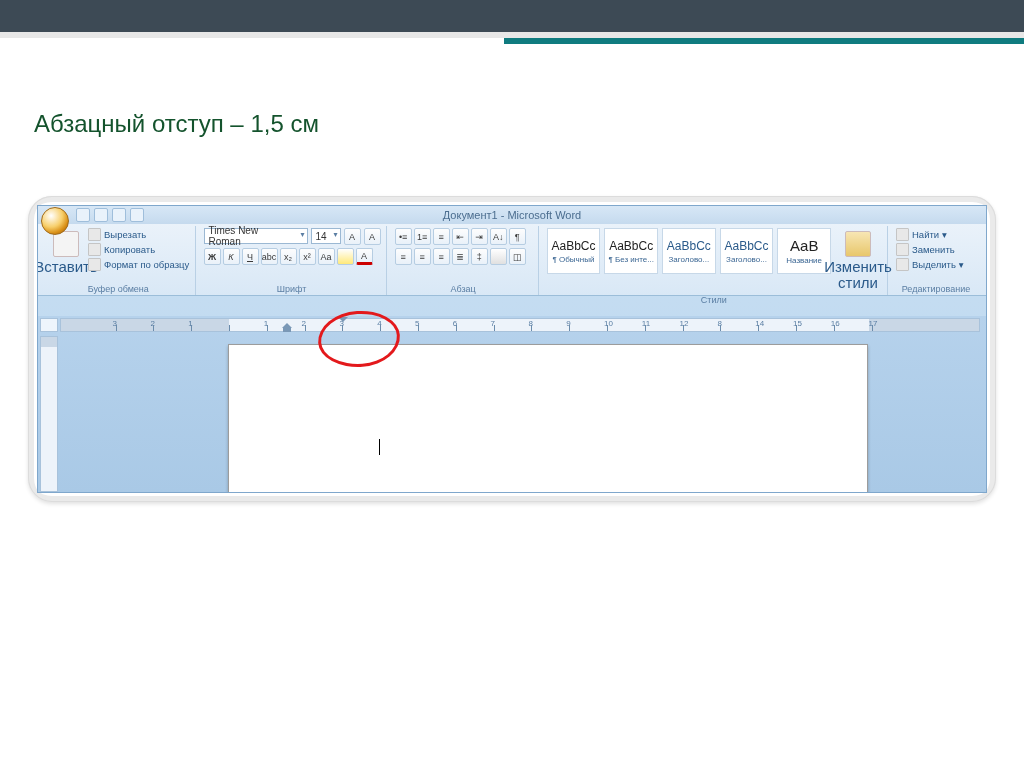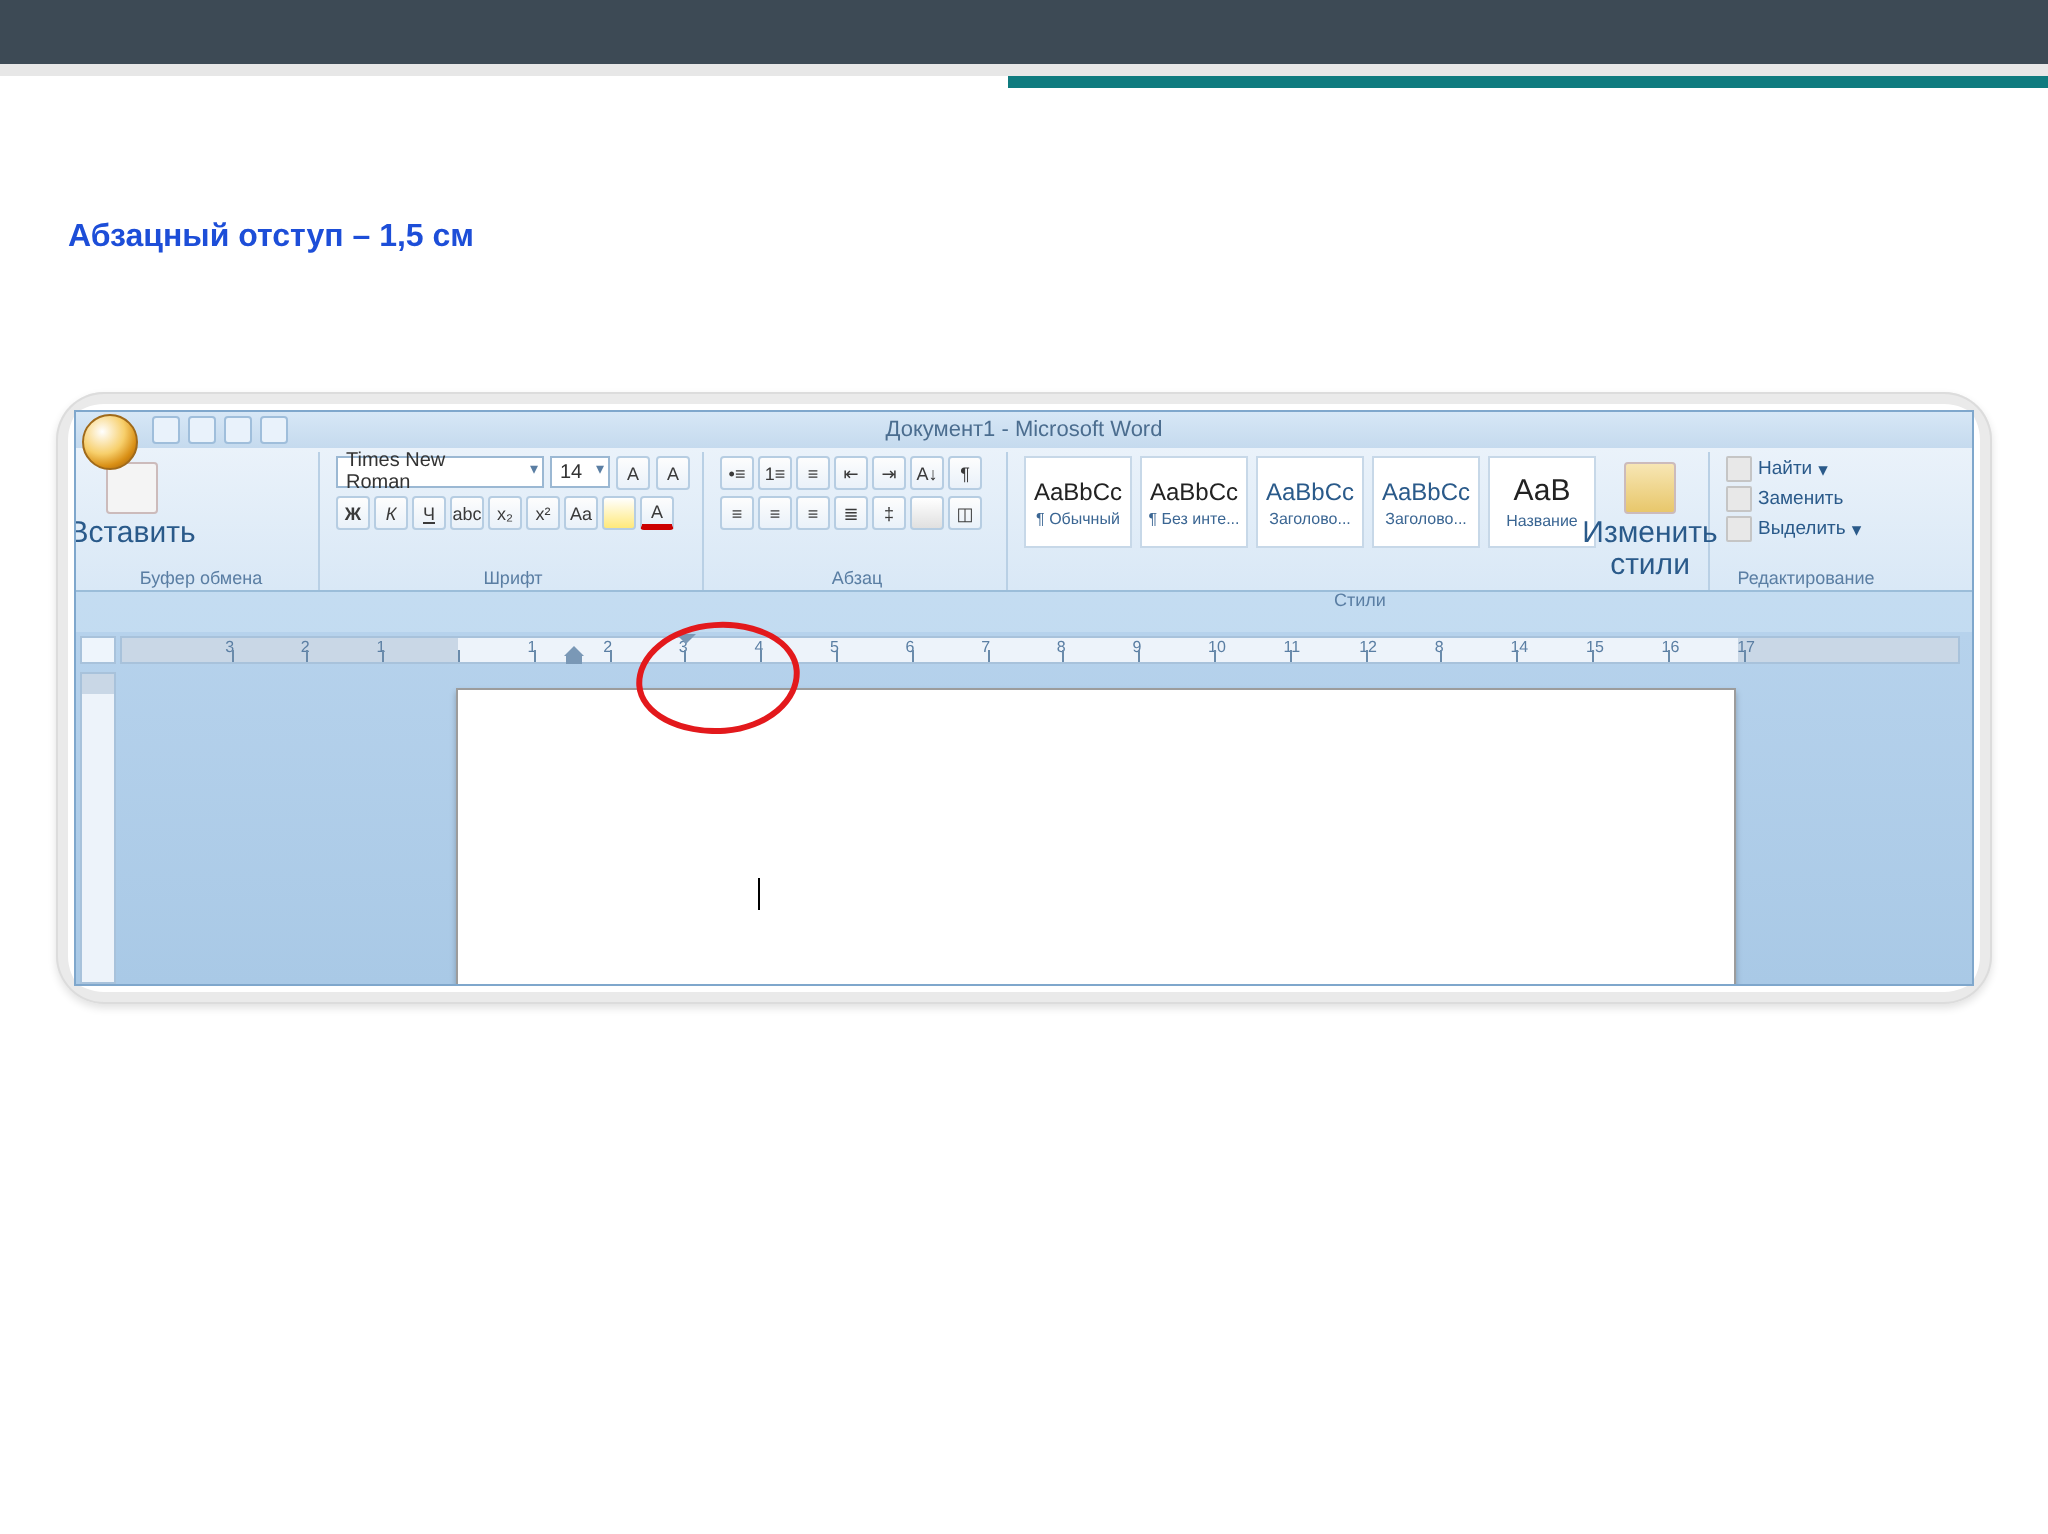--- a/index.html
+++ b/index.html
@@ -25,23 +25,23 @@
     position: absolute;
     right: 0; bottom: -12px;
     width: 520px; height: 6px;
     background: #0f7b7f;
   }
 
   
   .slide-title {
     position: absolute;
     top: 110px; left: 34px;
-    font-size: 16px;
-    font-weight: 700;
-    color: #1d4ed8;
+    font-size: 24px;
+    font-weight: 400;
+    color: #14532d;
     font-family: "Trebuchet MS", "Segoe UI", sans-serif;
   }
 
   
   .shot-card {
     position: absolute;
     top: 196px; left: 28px;
     width: 968px;
     height: 306px;
     border-radius: 24px;
@@ -312,20 +312,34 @@
     </div>
 
 
     <div class="ribbon">
 
       <div class="group" style="min-width:118px">
         <div class="group-body">
           <div class="bigbtn">
             <div class="ico"></div>
             <div class="lbl">Вставить</div>
+          </div>
+          <div class="stack">
+            <div class="smallrow">
+                <span class="sico"></span>
+                <span>Вырезать</span>
+              </div>
+            <div class="smallrow">
+                <span class="sico"></span>
+                <span>Копировать</span>
+              </div>
+            <div class="smallrow">
+                <span class="sico"></span>
+                <span>Формат по образцу</span>
+              </div>
           </div>
         </div>
         <div class="group-label">Буфер обмена</div>
       </div>
 
       <div class="group" style="min-width:170px">
         <div class="group-body" style="flex-direction:column; gap:3px;">
           <div style="display:flex; gap:3px;">
             <div class="combo" style="width:104px">
                 <span>Times New Roman</span>

